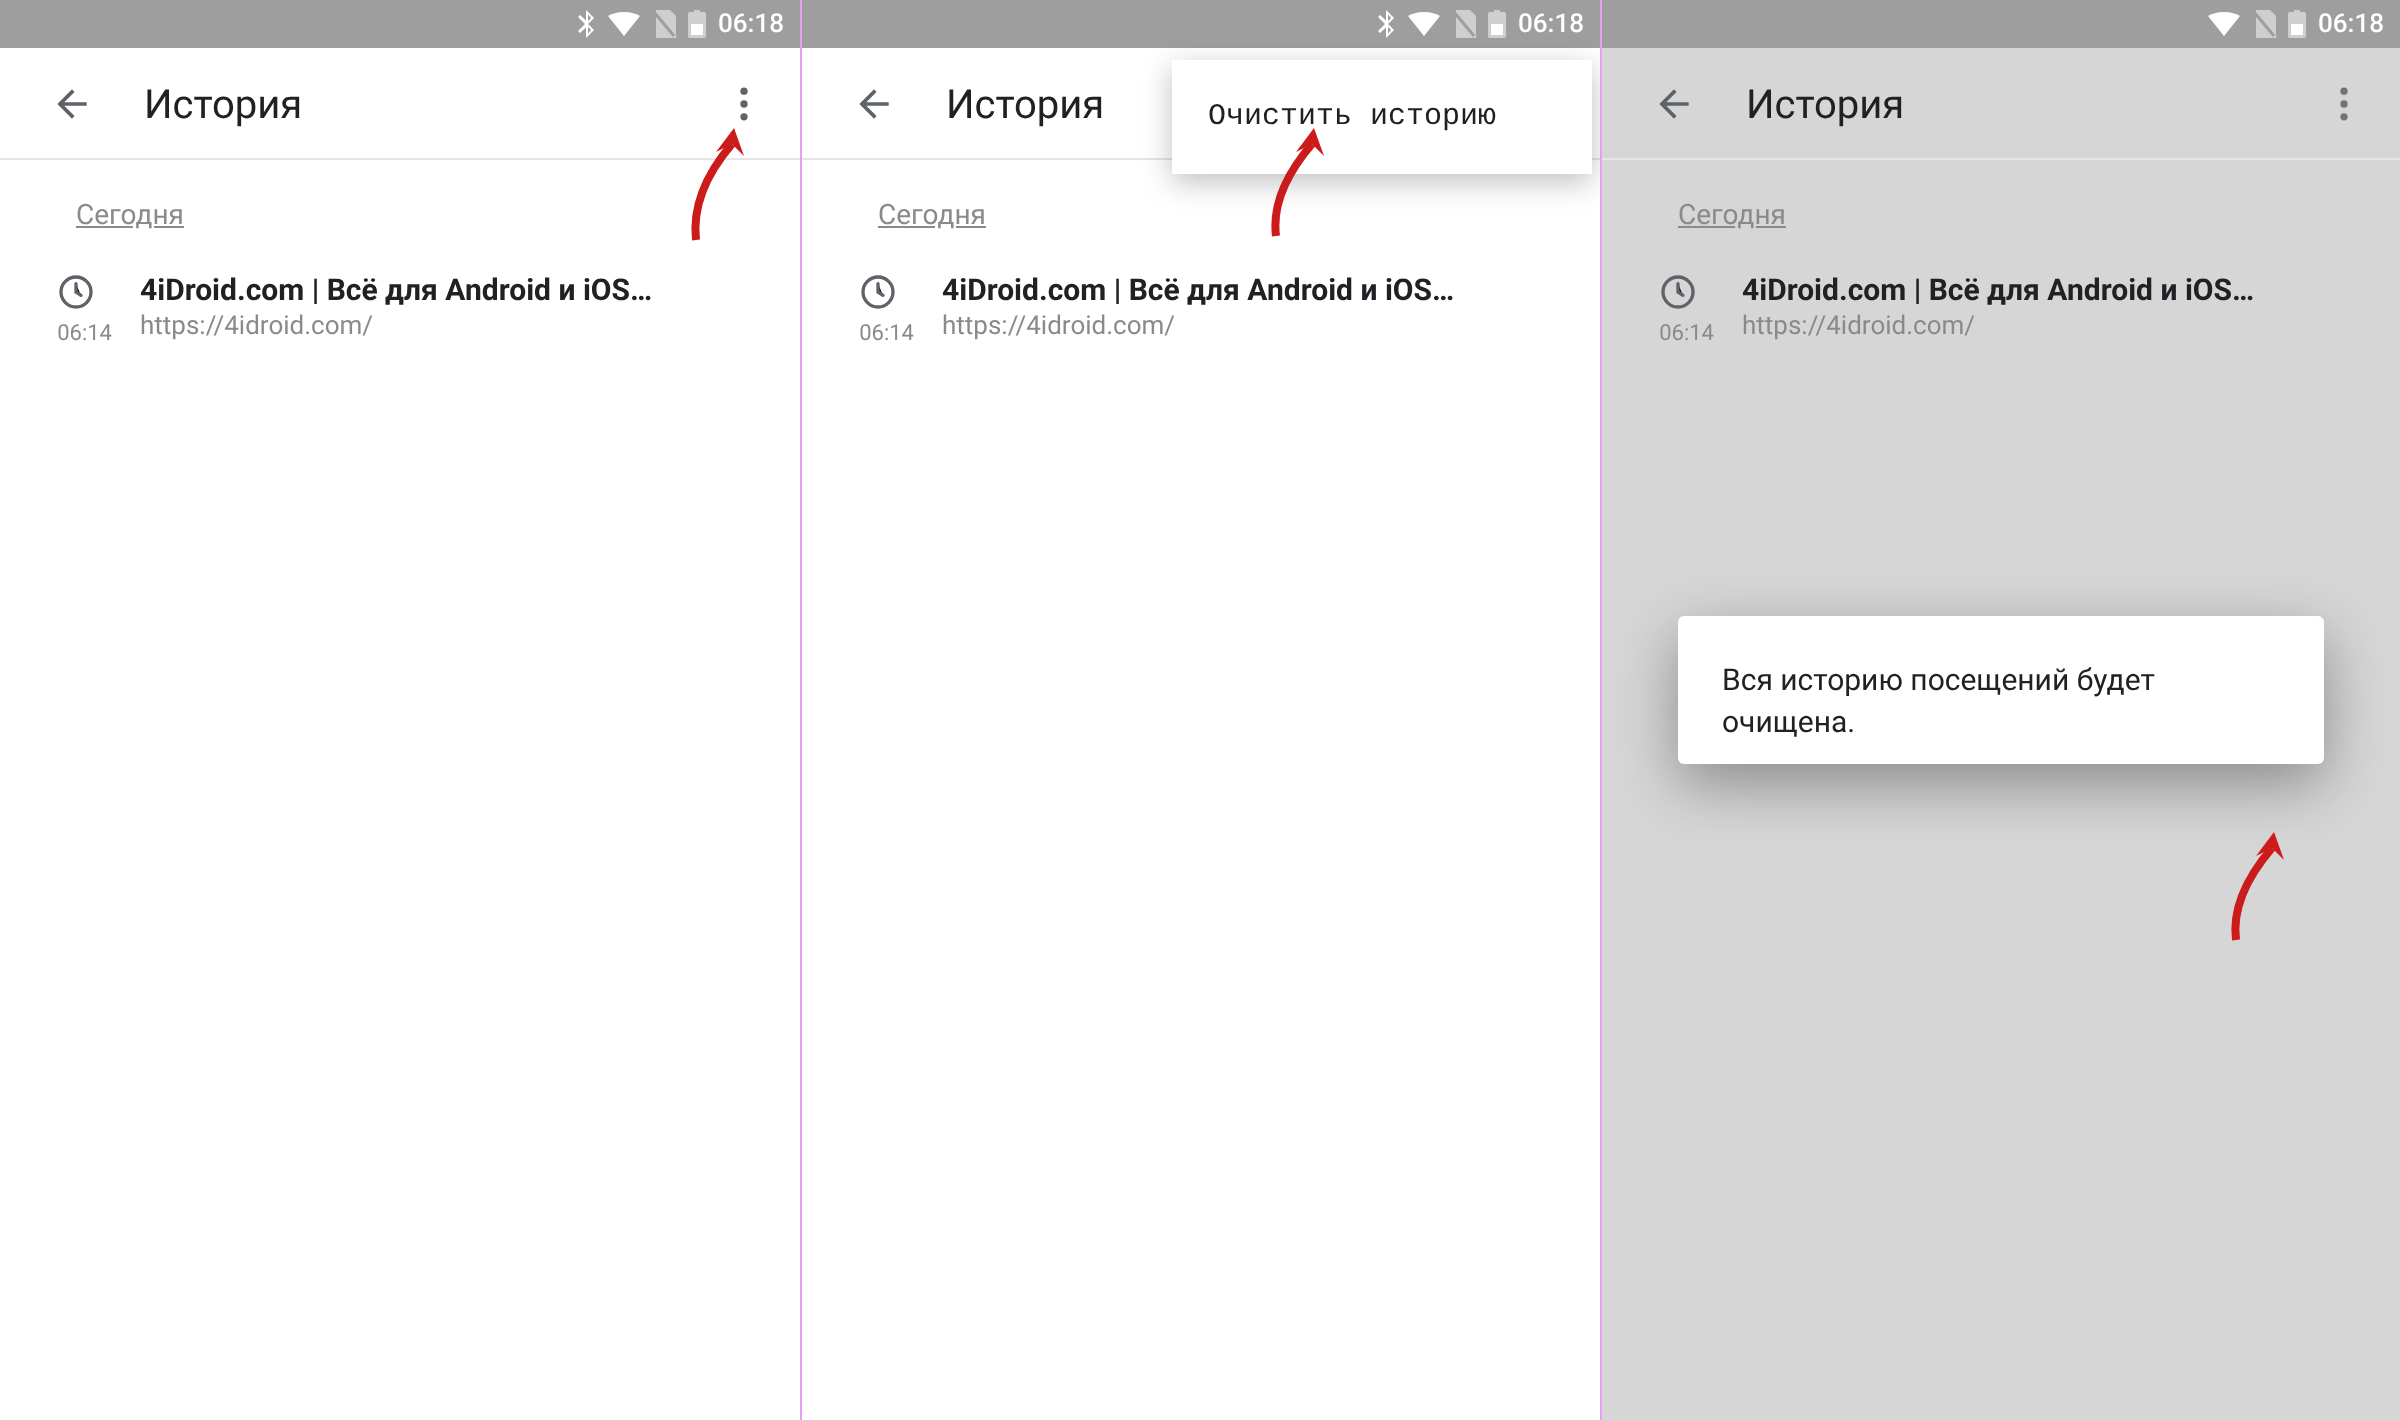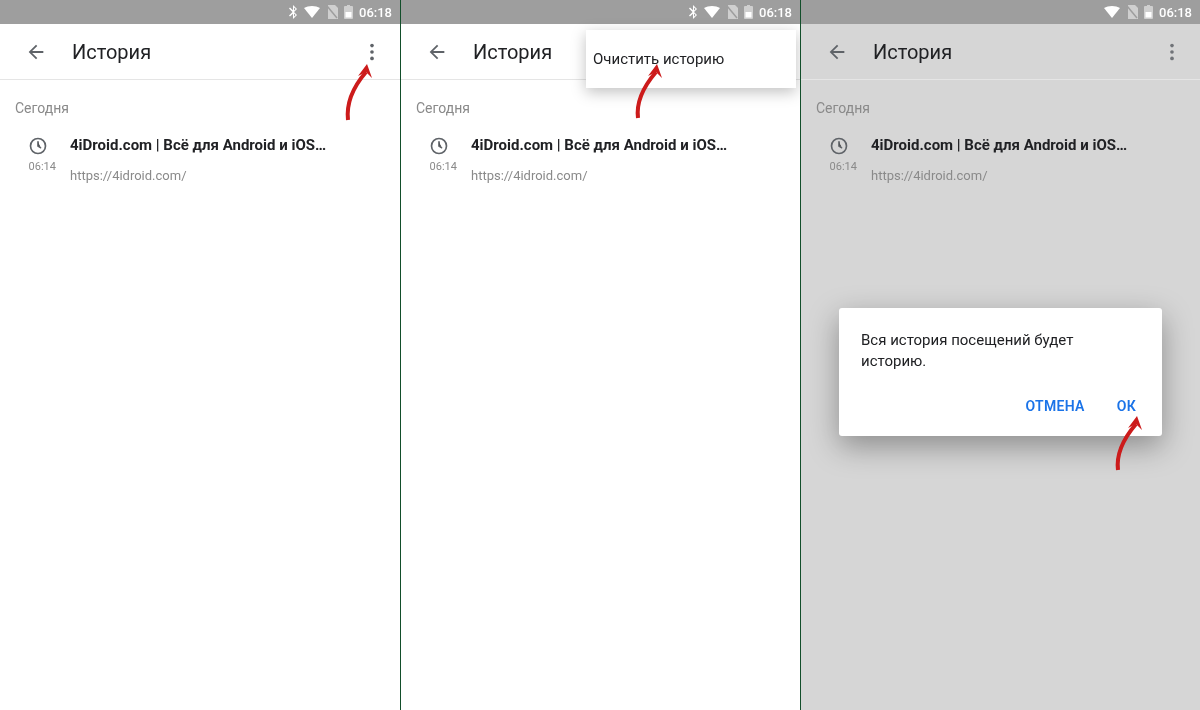--- a/index.html
+++ b/index.html
@@ -7,21 +7,21 @@
     font-family: Roboto, "Helvetica Neue", Arial, sans-serif;
     background: #fff;
     width: 1200px;
     height: 710px;
     display: flex;
   }
   .screen {
     width: 400px;
     height: 710px;
     position: relative;
-    background: #14532d;
+    background: #f0abfc;
     overflow: hidden;
   }
   .screen + .screen { border-left: 1px solid rgba(0,0,0,0.05); }
   .screen.dimmed .body-area { background: #d6d6d6; }
   .screen.dimmed .appbar { background: #d6d6d6; }
   .statusbar {
     height: 24px;
     background: #9e9e9e;
     display: flex;
     align-items: center;
@@ -61,21 +61,22 @@
     cursor: pointer;
   }
   .body-area {
     background: #fff;
     height: calc(100% - 80px);
     padding-top: 12px;
   }
   .section-label {
     font-size: 14px;
     color: #8a8a8a;
-    padding: 8px 15px 14px;
+    padding: 8px 38px 14px;
+    text-decoration: underline;
   }
   .history-item {
     display: flex;
     padding: 6px 20px;
     gap: 14px;
     cursor: pointer;
   }
   .history-left {
     width: 36px;
     text-align: right;
@@ -91,37 +92,38 @@
     font-size: 15px;
     color: #202124;
     white-space: nowrap;
     overflow: hidden;
     text-overflow: ellipsis;
     font-weight: bold;
   }
   .history-url {
     font-size: 13px;
     color: #8a8a8a;
-    margin-top: 14px;
+    margin-top: 2px;
   }
   .popup-menu {
     position: absolute;
     top: 30px;
     right: 4px;
     background: #fff;
     box-shadow: 0 4px 14px rgba(0,0,0,0.25);
     min-width: 210px;
     padding: 8px 0;
     z-index: 10;
   }
   .popup-item {
-    padding: 12px 7px;
+    padding: 12px 18px;
     font-size: 15px;
     color: #202124;
     cursor: pointer;
+    font-family: Liberation Mono, monospace;
   }
   .dialog {
     position: absolute;
     left: 38px;
     right: 38px;
     top: 308px;
     background: #fff;
     border-radius: 3px;
     box-shadow: 0 10px 30px rgba(0,0,0,0.35);
     padding: 22px 22px 10px;
@@ -319,24 +321,20 @@
         <div class="history-time">06:14</div>
       </div>
       <div class="history-main">
         <div class="history-title">4iDroid.com | Всё для Android и iOS…</div>
         <div class="history-url">https://4idroid.com/</div>
       </div>
     </div>
   </div>
 
   <div class="dialog">
-    <div class="dialog-msg">Вся история посещений будет историю.</div>
-    <div class="dialog-actions">
-      <div class="dialog-btn">ОТМЕНА</div>
-      <div class="dialog-btn">ОК</div>
-    </div>
+    <div class="dialog-msg">Вся историю посещений будет очищена.</div>
   </div>
 
   <svg class="arrow" style="top:416px; right:50px;" width="44" height="56" viewBox="0 0 44 56">
       <path d="M12 54 C10 38 18 22 30 8" stroke="#cc1b1b" stroke-width="4" fill="none"></path>
       <path d="M30 8 L22 12 L31 0 L36 14 Z" fill="#cc1b1b"></path>
     </svg>
 </div>
 
 </body></html>

